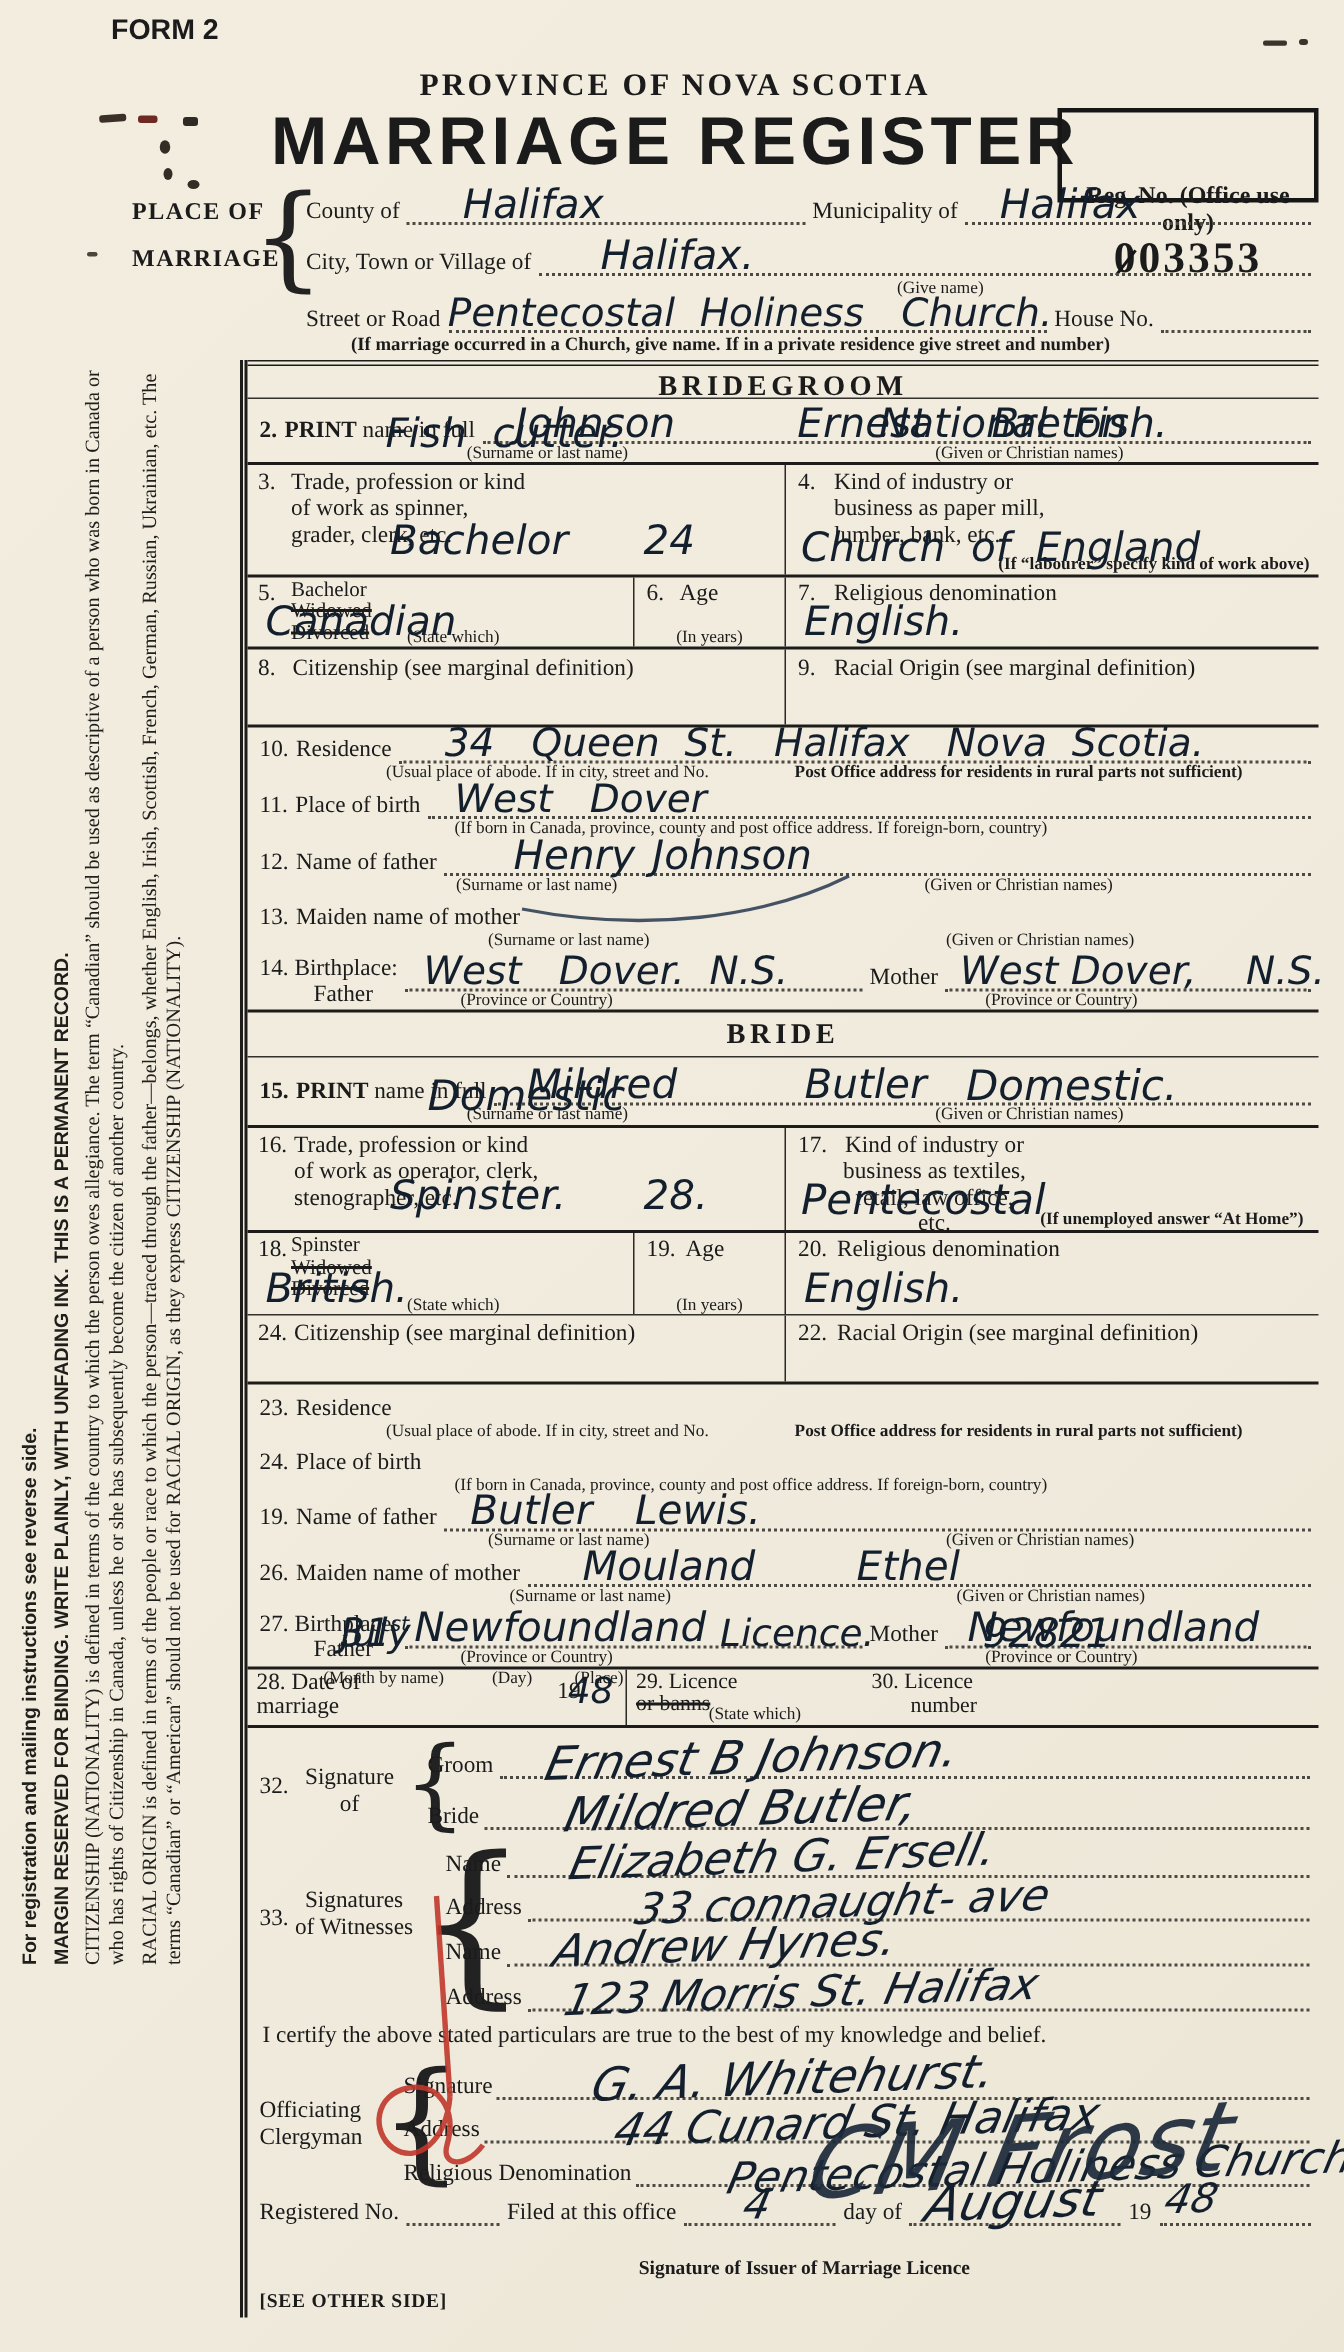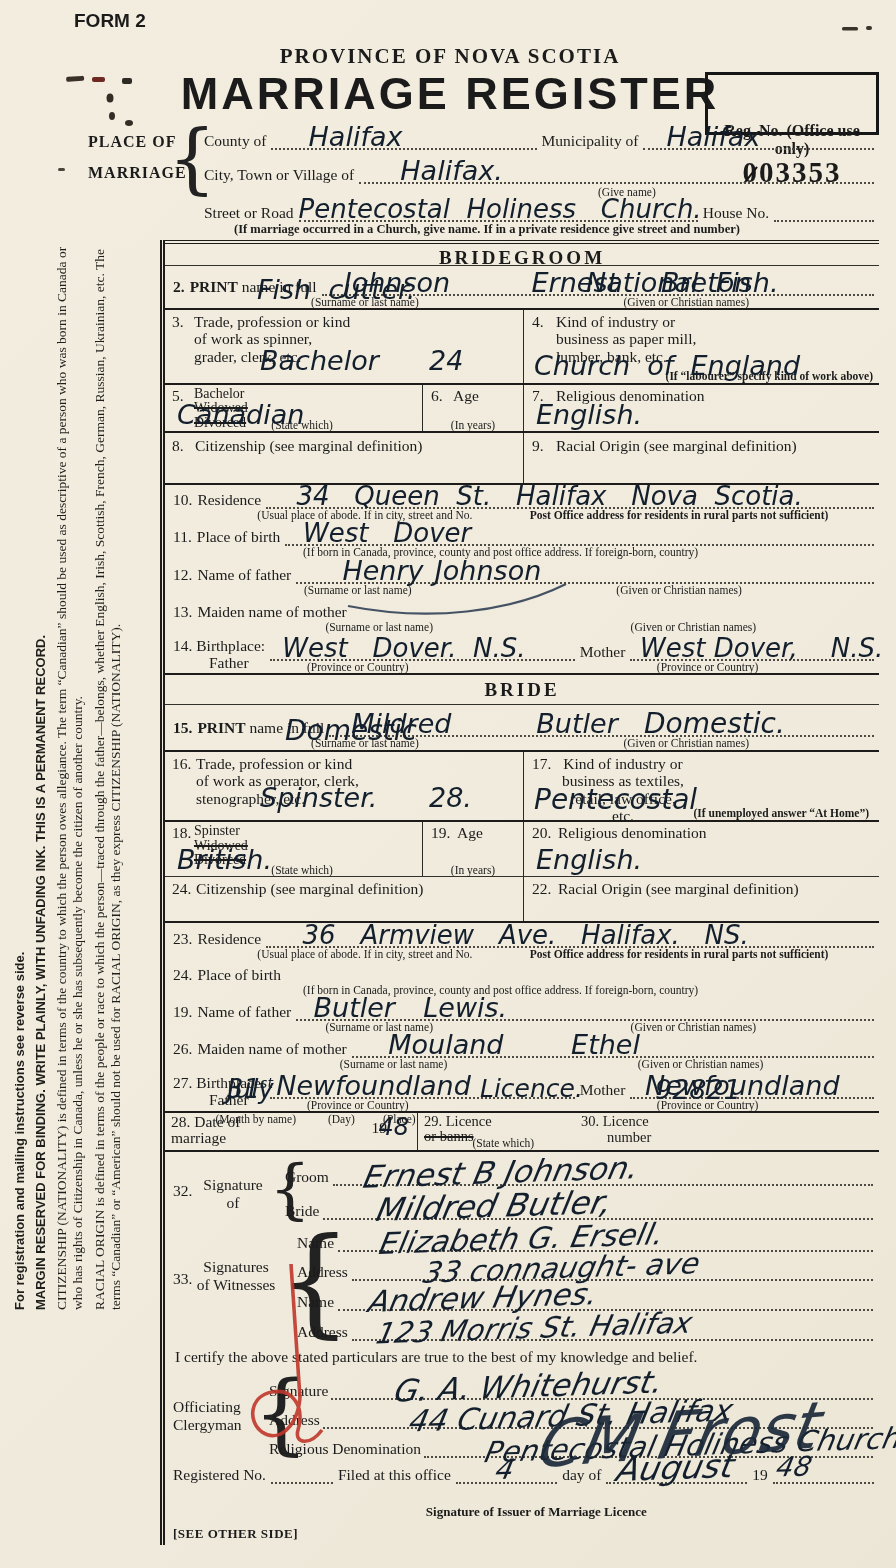--- a/index.html
+++ b/index.html
@@ -322,23 +322,20 @@
           <span class="abs lbl" style="left:34px;top:3px;">Racial Origin (see marginal definition)</span>
           <span class="abs dl" style="left:12px;right:10px;bottom:6px;"><span class="hw" style="left:22%;font-size:27px;">English.</span></span>
         </div>
       </div>
     </div>
 
     <div class="r" style="height:39px;">
       <div class="fr" style="height:25px;padding-top:5px;">
         <span class="lbl">23.</span>
         <span class="lbl">Residence</span>
-        <span class="dl">
-            <span class="hw" style="left:6%;font-size:26px;">36   Armview   Ave.   Halifax.   NS.</span>
-          </span>
       </div>
       <div class="subr">
         <span style="left:28%;">(Usual place of abode.   If in city, street and No.</span>
         <span class="smb" style="left:72%;">Post Office address for residents in rural parts not sufficient)</span>
       </div>
     </div>
 
     <div class="r" style="height:36px;">
       <div class="fr" style="height:22px;padding-top:2px;">
         <span class="lbl">24.</span>

